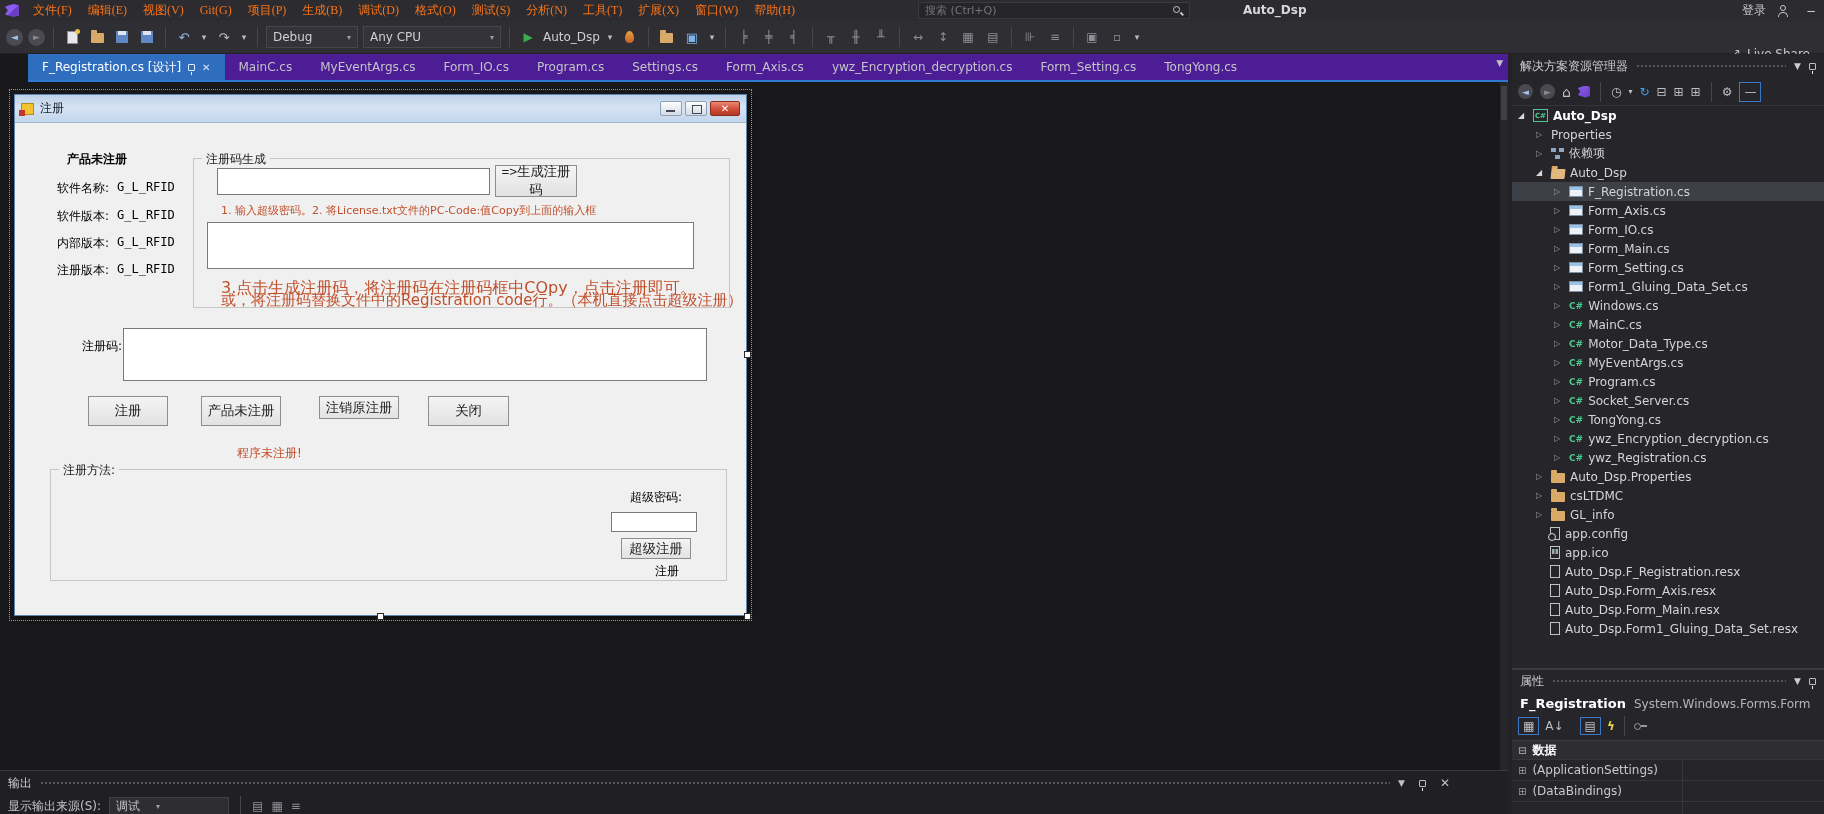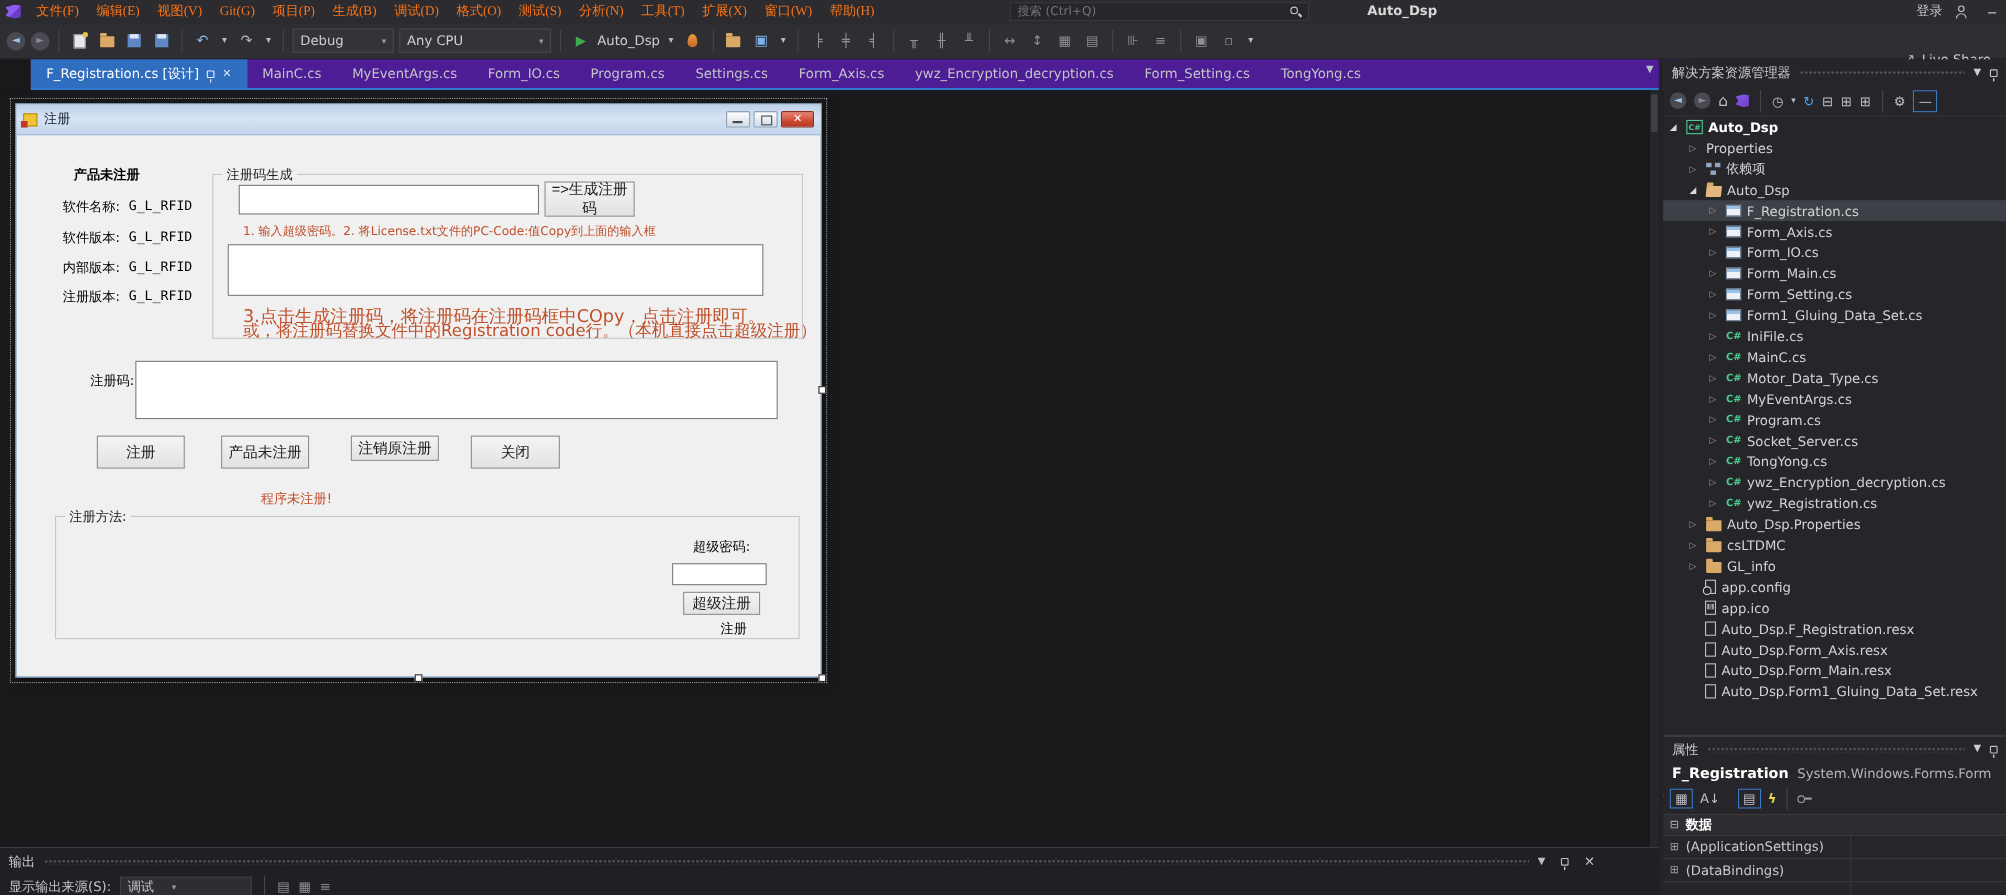--- a/index.html
+++ b/index.html
@@ -432,21 +432,21 @@
         <span>Form_Setting.cs</span>
       </div>
       <div class="trow l2">
         <span class="chev">▷</span>
         <span class="ic ic-form"></span>
         <span>Form1_Gluing_Data_Set.cs</span>
       </div>
       <div class="trow l2">
         <span class="chev">▷</span>
         <span class="ic ic-cs">C#</span>
-        <span>IniFile.cs</span>
+        <span>Windows.cs</span>
       </div>
       <div class="trow l2">
         <span class="chev">▷</span>
         <span class="ic ic-cs">C#</span>
         <span>MainC.cs</span>
       </div>
       <div class="trow l2">
         <span class="chev">▷</span>
         <span class="ic ic-cs">C#</span>
         <span>Motor_Data_Type.cs</span>

